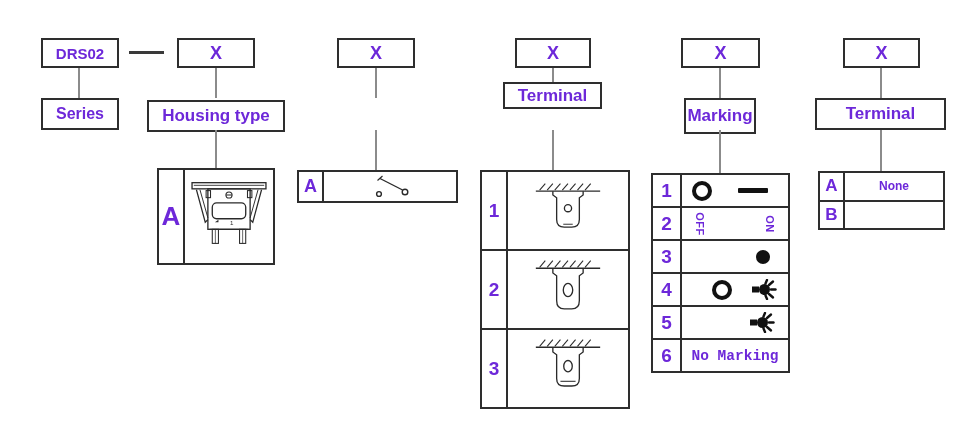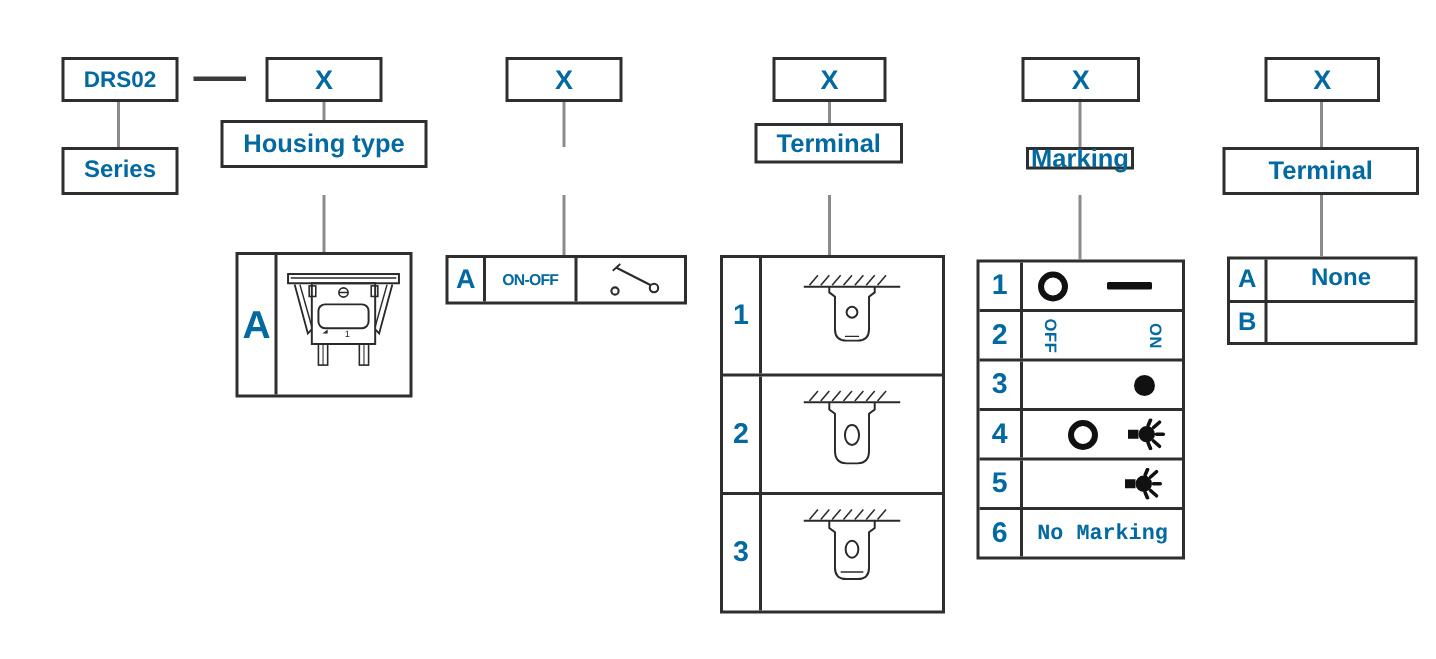--- a/index.html
+++ b/index.html
@@ -1,18 +1,18 @@
 <!DOCTYPE html>
 <html><head>
 <meta charset="utf-8">
 <style>
   html,body{margin:0;padding:0;background:#ffffff;}
   .canvas{
     position:relative;width:957px;height:439px;background:#fff;
-    font-family:"Liberation Sans",sans-serif;color:#0369a1;overflow:hidden;
+    font-family:"Liberation Sans",sans-serif;color:#6d28d9;overflow:hidden;
   }
   .box{
     position:absolute;border:2px solid #2e2e2e;background:#fff;box-sizing:border-box;
     display:flex;align-items:center;justify-content:center;font-weight:bold;
   }
   .connector{position:absolute;width:2px;background:#8b8b8b;}
   .hdash{position:absolute;height:3px;background:#3a3a3a;}
   .tbl{
     position:absolute;border:2px solid #2e2e2e;background:#fff;box-sizing:border-box;
     display:flex;flex-direction:column;
@@ -44,21 +44,21 @@
   <div class="hdash" style="left:129px;top:51px;width:35px;"></div>
   <div class="connector" style="left:78px;top:68px;height:30px;"></div>
   <div class="box" style="left:41px;top:98px;width:78px;height:32px;font-size:16px;">
     <span>Series</span>
   </div>
 
   <div class="box" style="left:177px;top:38px;width:78px;height:30px;font-size:18px;">
     <span>X</span>
   </div>
   <div class="connector" style="left:215px;top:68px;height:30px;"></div>
-  <div class="box" style="left:147px;top:80px;width:138px;height:32px;font-size:17px;">
+  <div class="box" style="left:147px;top:100px;width:138px;height:32px;font-size:17px;">
     <span>Housing type</span>
   </div>
   <div class="connector" style="left:215px;top:130px;height:38px;"></div>
   <div class="tbl" style="left:157px;top:168px;width:118px;height:97px;">
     <div class="trow">
       <div class="code-cell" style="width:26px;font-size:26px;">A</div>
       <div class="draw-cell">
         <svg width="88" height="84" viewBox="0 0 100 92" fill="none" stroke="#2a2a2a" stroke-width="1.5">
           <rect x="8" y="7" width="84" height="7"></rect>
           <line x1="10" y1="10" x2="90" y2="10" stroke-width="1"></line>
@@ -85,21 +85,20 @@
   </div>
 
   <div class="box" style="left:337px;top:38px;width:78px;height:30px;font-size:18px;">
     <span>X</span>
   </div>
   <div class="connector" style="left:375px;top:68px;height:30px;"></div>
   <div class="connector" style="left:375px;top:130px;height:40px;"></div>
   <div class="tbl" style="left:297px;top:170px;width:161px;height:33px;">
     <div class="trow">
       <div class="code-cell" style="width:25px;font-size:18px;">A</div>
-      <div class="code-cell" style="width:61px;font-size:10.5px;letter-spacing:-0.5px;">ON-OFF</div>
       <div class="draw-cell">
         <svg width="70" height="29" viewBox="0 0 70 29" fill="none" stroke="#2a2a2a" stroke-width="1.4">
           <circle cx="24" cy="22" r="2.4"></circle>
           <circle cx="50" cy="20" r="2.8"></circle>
           <line x1="47.6" y1="18" x2="25" y2="6.5"></line>
           <line x1="27.5" y1="4" x2="22.5" y2="8.5" stroke-width="1.2"></line>
         </svg>
       </div>
     </div>
   </div>
@@ -171,21 +170,21 @@
           <line x1="52" y1="50" x2="68" y2="50" stroke-width="1.1"></line>
         </svg>
       </div>
     </div>
   </div>
 
   <div class="box" style="left:681px;top:38px;width:79px;height:30px;font-size:18px;">
     <span>X</span>
   </div>
   <div class="connector" style="left:719px;top:68px;height:30px;"></div>
-  <div class="box" style="left:684px;top:98px;width:72px;height:15px;font-size:17px;">
+  <div class="box" style="left:684px;top:98px;width:72px;height:36px;font-size:17px;">
     <span>Marking</span>
   </div>
   <div class="connector" style="left:719px;top:130px;height:43px;"></div>
   <div class="tbl" style="left:651px;top:173px;width:139px;height:200px;">
     <div class="trow">
       <div class="code-cell" style="width:29px;font-size:19px;">1</div>
       <div class="draw-cell" style="justify-content:flex-start;">
         <span class="ring" style="margin-left:10px;"></span>
         <span class="bar" style="margin-left:26px;"></span>
       </div>
@@ -250,20 +249,20 @@
     <span>X</span>
   </div>
   <div class="connector" style="left:880px;top:68px;height:30px;"></div>
   <div class="box" style="left:815px;top:98px;width:131px;height:32px;font-size:17px;">
     <span>Terminal</span>
   </div>
   <div class="connector" style="left:880px;top:130px;height:41px;"></div>
   <div class="tbl" style="left:818px;top:171px;width:127px;height:59px;">
     <div class="trow">
       <div class="code-cell" style="width:25px;font-size:17px;">A</div>
-      <div class="txt-cell" style="font-size:16px;">None</div>
+      <div class="txt-cell" style="font-size:12px;">None</div>
     </div>
     <div class="trow">
       <div class="code-cell" style="width:25px;font-size:17px;">B</div>
     </div>
   </div>
 
 </div>
 
 </body></html>

